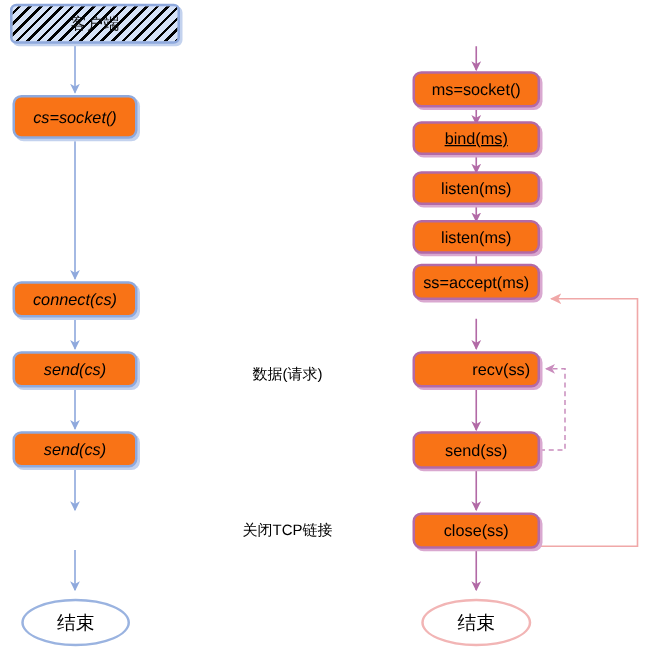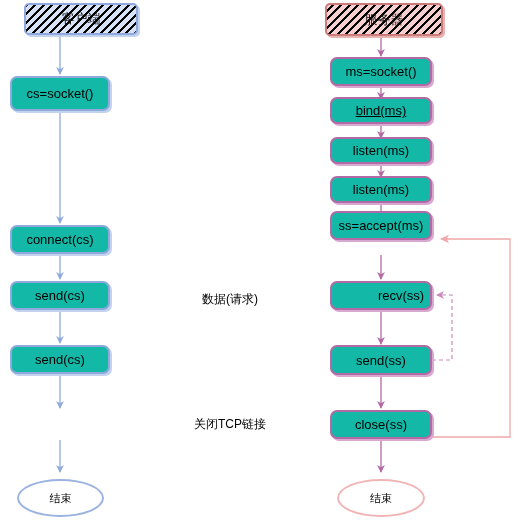--- a/index.html
+++ b/index.html
@@ -22,45 +22,46 @@
     width: 519px;
     height: 522px;
     pointer-events: none;
   }
   .node {
     position: absolute;
     box-sizing: border-box;
     display: flex;
     align-items: center;
     justify-content: center;
-    background: #14b8a6;
+    background: #f97316;
     font-size: 13px;
     color: #000000;
     line-height: 1;
     white-space: nowrap;
   }
   .node.client {
     border: 2px solid #8fa9dd;
     border-radius: 7px;
     box-shadow: 2px 2px 0 0 #c3d2ee;
+    font-style: italic;
   }
   .node.server {
     border: 2px solid #b26aa6;
     border-radius: 7px;
     box-shadow: 2px 2px 0 0 #d9a8d0;
   }
   .ellipse {
     position: absolute;
     box-sizing: border-box;
     display: flex;
     align-items: center;
     justify-content: center;
     background: #ffffff;
     border-radius: 50%;
-    font-size: 11px;
+    font-size: 15px;
     color: #000000;
   }
   .ellipse.client { border: 2px solid #9ab3e0; }
   .ellipse.server { border: 2px solid #f2b5b5; }
 
   .header {
     position: absolute;
     box-sizing: border-box;
     display: flex;
     align-items: center;
@@ -146,21 +147,21 @@
       <line x1="381" y1="311" x2="381" y2="344" marker-end="url(#ah-purple)"></line>
       <line x1="381" y1="376" x2="381" y2="408" marker-end="url(#ah-purple)"></line>
       <line x1="381" y1="440" x2="381" y2="472" marker-end="url(#ah-purple)"></line>
     </g>
 
     <path d="M432,360 L452,360 L452,295 L437,295" stroke="#c98cbd" stroke-width="1.2" fill="none" stroke-dasharray="4,3" marker-end="url(#ah-dash)"></path>
 
     <path d="M432,437 L510,437 L510,239 L441,239" stroke="#f0a8a8" stroke-width="1.3" fill="none" marker-end="url(#ah-pink)"></path>
   </svg>
 
-  <div class="header client" style="left:24px; top:3px; width:114px; height:32px;">
+  <div class="header client" style="left:8px; top:3px; width:136px; height:32px;">
     <span class="htxt">客户端</span>
   </div>
 
   <div class="node client" style="left:10px; top:76px; width:100px; height:35px;">
     <span>cs=socket()</span>
   </div>
 
   <div class="node client" style="left:10px; top:225px; width:100px; height:29px;">
     <span>connect(cs)</span>
   </div>
@@ -181,23 +182,20 @@
 
   <div class="midlabel" style="left:170px; top:291px; width:120px; height:16px;">
     <span>数据(请求)</span>
   </div>
 
 
   <div class="midlabel" style="left:170px; top:416px; width:120px; height:16px;">
     <span>关闭TCP链接</span>
   </div>
 
-  <div class="header server" style="left:325px; top:3px; width:118px; height:33px;">
-    <span class="htxt">服务器</span>
-  </div>
 
   <div class="node server" style="left:330px; top:57px; width:102px; height:29px;">
     <span>ms=socket()</span>
   </div>
 
   <div class="node server" style="left:330px; top:97px; width:102px; height:27px;text-decoration:underline;">
     <span>bind(ms)</span>
   </div>
 
   <div class="node server" style="left:330px; top:137px; width:102px; height:27px;">

